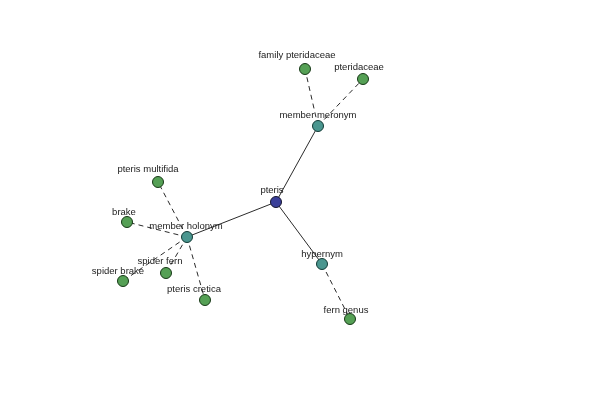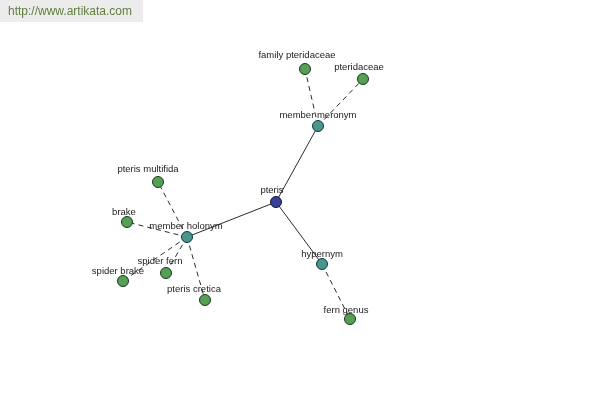--- a/index.html
+++ b/index.html
@@ -88,14 +88,13 @@
       <text x="124" y="215" class="node-label" fill="#1a1a1a">brake</text>
       <circle cx="166" cy="273" r="5.5" class="node-circle" fill="#55a055" stroke="#173917"></circle>
       <text x="160" y="264" class="node-label" fill="#1a1a1a">spider fern</text>
       <circle cx="123" cy="281" r="5.5" class="node-circle" fill="#55a055" stroke="#173917"></circle>
       <text x="118" y="274" class="node-label" fill="#1a1a1a">spider brake</text>
       <circle cx="205" cy="300" r="5.5" class="node-circle" fill="#55a055" stroke="#173917"></circle>
       <text x="194" y="292" class="node-label" fill="#1a1a1a">pteris cretica</text>
       <circle cx="350" cy="319" r="5.5" class="node-circle" fill="#55a055" stroke="#173917"></circle>
       <text x="346" y="313" class="node-label" fill="#1a1a1a">fern genus</text>
     </svg>
-  <div id="url-bar">http://www.artikata.com</div>
 </div>
 
 </body></html>

